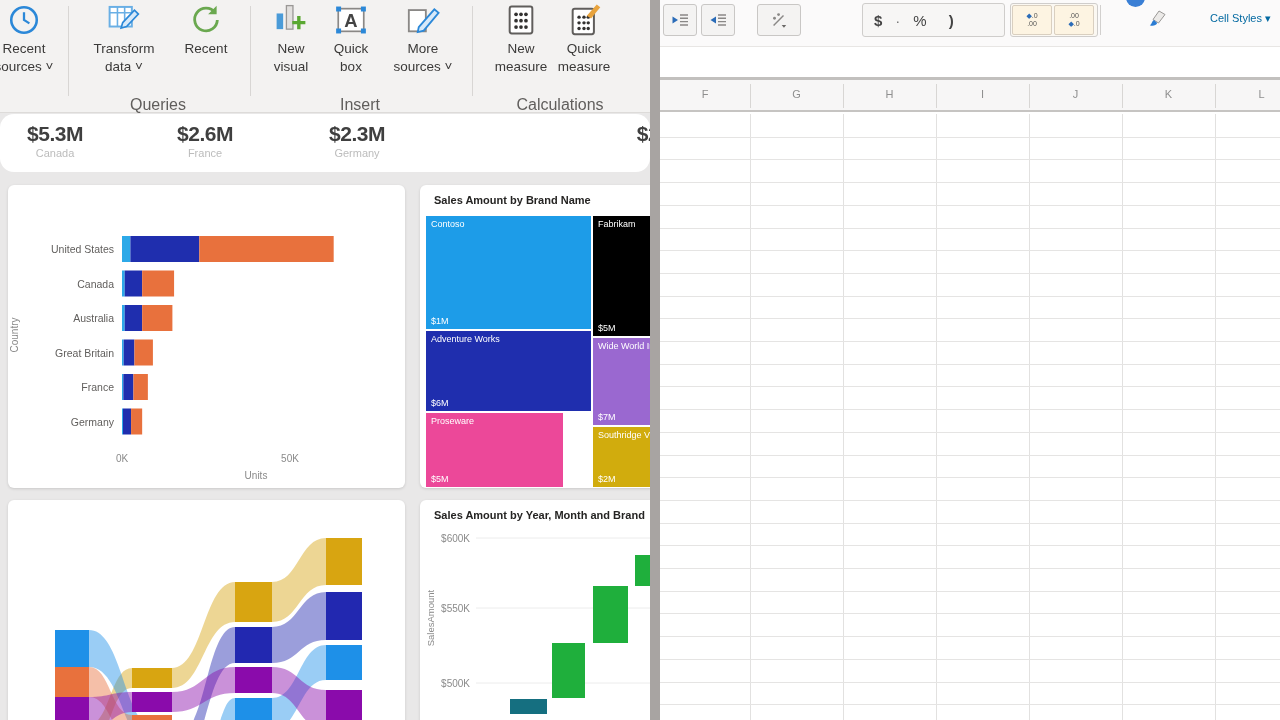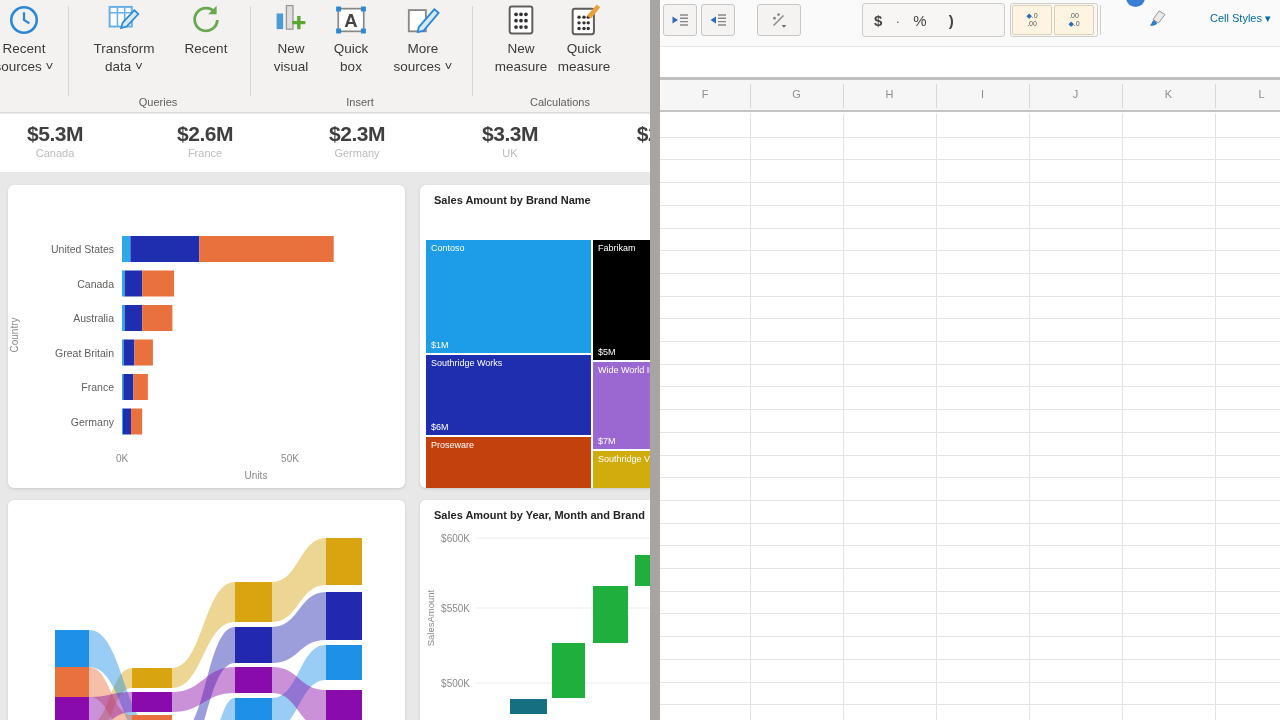--- a/index.html
+++ b/index.html
@@ -7,38 +7,38 @@
   body { font-family:"Liberation Sans", sans-serif; background:#fff; }
   #stage { position:relative; width:1280px; height:720px; overflow:hidden; background:#fff; }
 
   
   #pbi { position:absolute; left:0; top:0; width:650px; height:720px; overflow:hidden; background:#e9e8e8; }
   #pbi-ribbon { position:absolute; left:0; top:0; width:650px; height:113px; background:#f3f2f1; border-bottom:1px solid #dddbd9; }
   .rb-item { position:absolute; top:0; height:96px; text-align:center; cursor:pointer; }
   .rb-icon { position:absolute; top:3px; left:50%; transform:translateX(-50%); width:34px; height:34px; }
   .rb-label { position:absolute; top:40px; width:100%; font-size:13.5px; color:#3b3a39; line-height:18px; }
   .rb-sep { position:absolute; top:6px; width:1px; height:90px; background:#d8d6d4; }
-  .rb-group-label { position:absolute; top:96px; font-size:11px; color:#605e5c; transform:translateX(-50%); }
+  .rb-group-label { position:absolute; top:96px; font-size:16px; color:#605e5c; transform:translateX(-50%); }
 
   
-  #kpi-band { position:absolute; left:0; top:114px; width:650px; height:58px; background:#ffffff; }
+  #kpi-band { position:absolute; left:0; top:114px; width:650px; height:58px; background:#ffffff;border-radius:14px; }
   .kpi { position:absolute; top:8px; width:140px; text-align:center; }
   .kpi-value { font-size:21px; font-weight:bold; color:#3f3f3f; letter-spacing:-0.5px; }
   .kpi-label { font-size:11px; color:#bcbcbc; margin-top:1px; }
 
   
   .card { position:absolute; background:#fff; border-radius:6px; box-shadow:0 1px 3px rgba(0,0,0,.14); overflow:hidden; }
   #card-bar      { left:8px;   top:185px; width:397px; height:303px; }
   #card-treemap  { left:420px; top:185px; width:236px; height:303px; }
   #card-ribbon   { left:8px;   top:500px; width:397px; height:230px; }
   #card-waterfall{ left:420px; top:500px; width:236px; height:230px; }
   .card-title { position:absolute; left:14px; top:9px; right:4px; font-size:11px; font-weight:bold; color:#252423; white-space:nowrap; overflow:hidden; }
   .chart-svg { position:absolute; left:0; top:0; }
   .tm-area { position:absolute; left:0; top:0; right:0; bottom:0; }
-  .tm-tile { position:absolute; overflow:hidden;margin-top:24px; }
+  .tm-tile { position:absolute; overflow:hidden; }
   .tm-name { position:absolute; left:5px; top:3px; font-size:9px; color:#fff; white-space:nowrap; }
   .tm-value{ position:absolute; left:5px; bottom:3px; font-size:9px; color:#fff; }
 
   
   #strip { position:absolute; left:650px; top:0; width:10px; height:720px; background:#a8a4a2; }
 
   
   #excel { position:absolute; left:660px; top:0; width:620px; height:720px; background:#fff; overflow:hidden; }
   #xl-toolbar { position:absolute; left:0; top:0; width:620px; height:46px; background:#fbfafa; }
   .xbtn { position:absolute; top:4px; height:32px; background:#f4f3f2; border:1px solid #c9c7c5; border-radius:3px;
@@ -190,24 +190,20 @@
           <div class="kpi-value">$5.3M</div>
           <div class="kpi-label">Canada</div>
         </div>
         <div class="kpi" style="left:135px">
           <div class="kpi-value">$2.6M</div>
           <div class="kpi-label">France</div>
         </div>
         <div class="kpi" style="left:287px">
           <div class="kpi-value">$2.3M</div>
           <div class="kpi-label">Germany</div>
-        </div>
-        <div class="kpi" style="left:440px">
-          <div class="kpi-value">$3.3M</div>
-          <div class="kpi-label">UK</div>
         </div>
         <div class="kpi" style="left:578px">
           <div class="kpi-value">$2</div>
           <div class="kpi-label"></div>
         </div>
       </div>
 
     <div id="card-bar" class="card">
       <svg class="chart-svg" id="svg-bar" width="397" height="303">
           <text x="114" y="277" text-anchor="middle" font-size="10" fill="#8a8a8a">0K</text>
@@ -242,24 +238,24 @@
     </div>
 
     <div id="card-treemap" class="card">
       <div class="card-title">Sales Amount by Brand Name</div>
       <div class="tm-area" id="tm-area">
           <div class="tm-tile" style="left:6px;top:31px;width:165px;height:113px;background:#1d9ce8">
             <span class="tm-name">Contoso</span>
             <span class="tm-value">$1M</span>
           </div>
           <div class="tm-tile" style="left:6px;top:146px;width:165px;height:80px;background:#1f2eae">
-            <span class="tm-name">Southridge Works</span>
+            <span class="tm-name">Adventure Works</span>
             <span class="tm-value">$6M</span>
           </div>
-          <div class="tm-tile" style="left:6px;top:228px;width:165px;height:74px;background:#c2410c">
+          <div class="tm-tile" style="left:6px;top:228px;width:137px;height:74px;background:#ec4899">
             <span class="tm-name">Proseware</span>
             <span class="tm-value">$5M</span>
           </div>
           <div class="tm-tile" style="left:173px;top:31px;width:70px;height:120px;background:#000000">
             <span class="tm-name">Fabrikam</span>
             <span class="tm-value">$5M</span>
           </div>
           <div class="tm-tile" style="left:173px;top:153px;width:70px;height:87px;background:#9a68d0">
             <span class="tm-name">Wide World Importers</span>
             <span class="tm-value">$7M</span>

